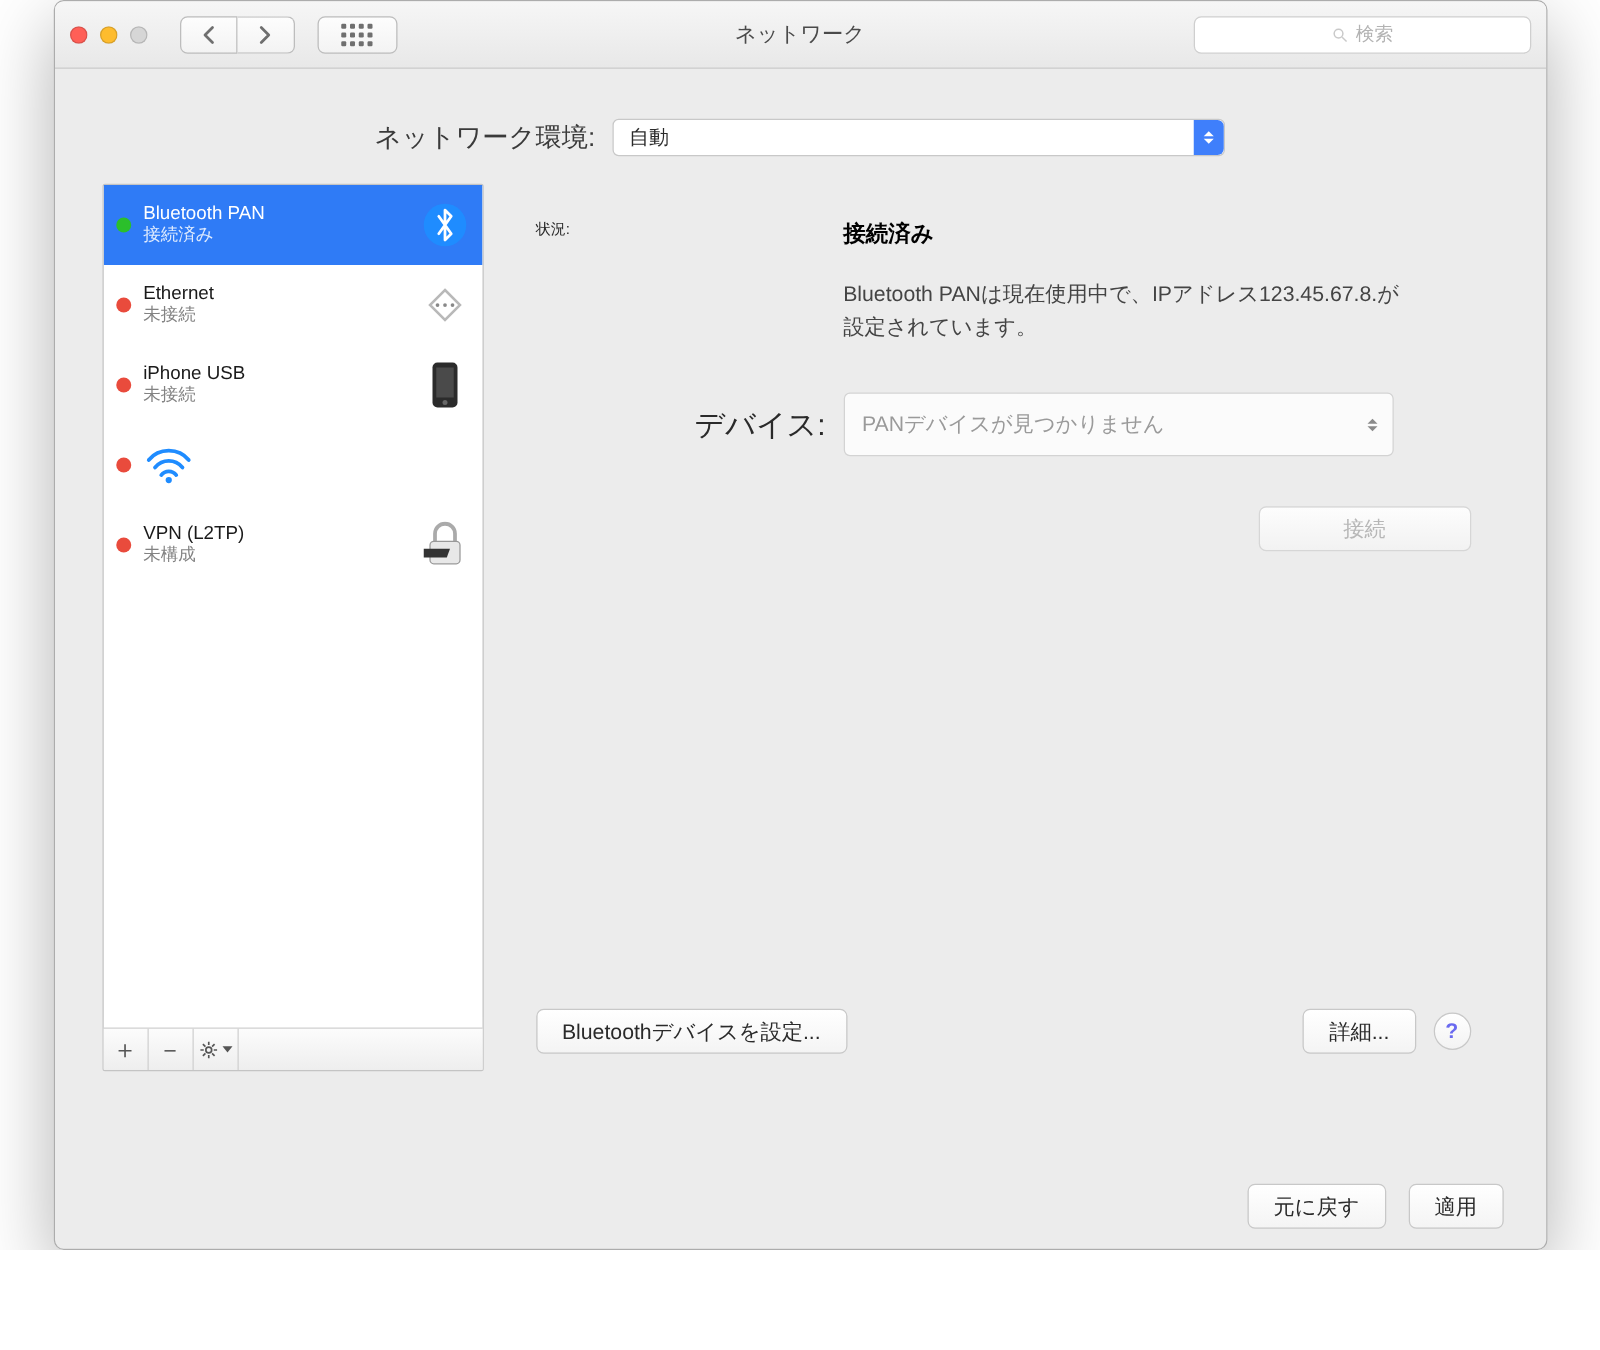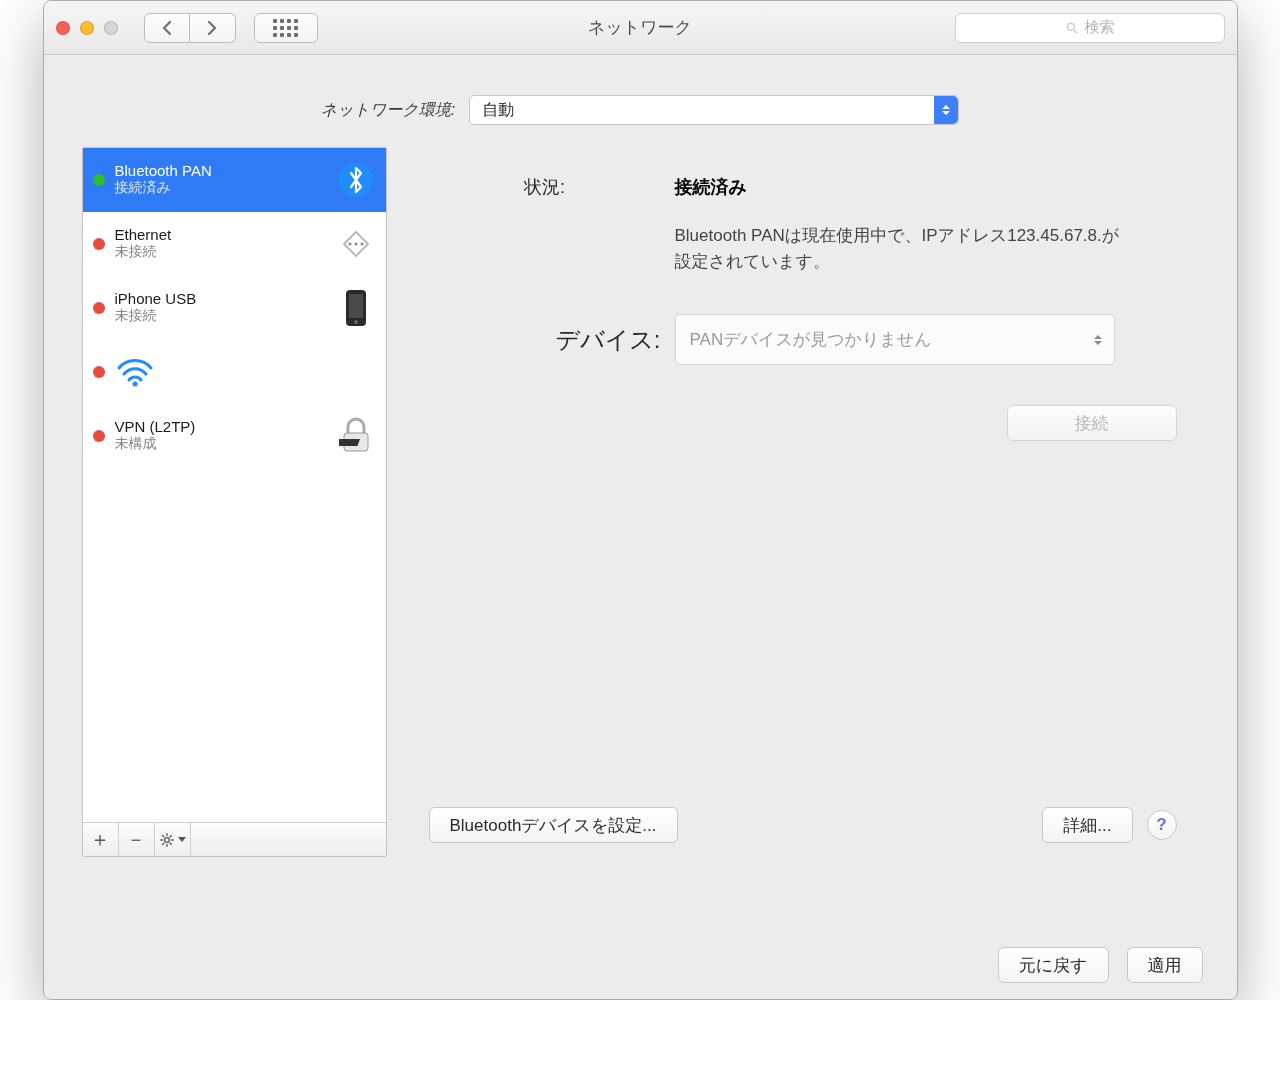--- a/index.html
+++ b/index.html
@@ -48,21 +48,21 @@
     display:flex; align-items:center; justify-content:center; gap:6px;
   }
   .search svg { width:14px; height:14px; opacity:0.45; }
   .search .ph { color:#b3b3b3; font-size:15px; }
 
   
   .location-row {
     display:flex; align-items:center; justify-content:center;
     gap: 14px; padding: 40px 0 22px 0;
   }
-  .location-label { font-size: 16px; color:#3a3a3a;font-style:italic; }
+  .location-label { font-size: 21px; color:#3a3a3a; }
   .location-select {
     width: 490px; height: 30px; background:#fff;
     border:1px solid #c8c8c8; border-radius: 5px;
     display:flex; align-items:center; padding-left:12px; font-size:16px; color:#2a2a2a;
     position:relative;
   }
   .location-select .chev {
     position:absolute; right:0; top:0; bottom:0; width:24px;
     background:#3f7ffb; border-radius: 0 5px 5px 0;
     display:flex; flex-direction:column; align-items:center; justify-content:center;
@@ -102,21 +102,21 @@
   .sf-btn {
     width:36px; border-right:1px solid #cfcfcf; display:flex; align-items:center; justify-content:center;
     font-size:20px; color:#555;
   }
   .sf-btn.gear svg { width:16px; height:16px; }
   .sf-btn.gear::after { content:""; margin-left:3px; width:0;height:0;border-left:4px solid transparent;border-right:4px solid transparent;border-top:5px solid #555;}
 
   
   .detail { flex:1; border-radius:2px; padding: 28px 22px 14px 22px; position:relative; display:flex; flex-direction:column; height:710px; }
   .kv-row { display:flex; gap: 14px; margin-bottom:6px; }
-  .kv-row .k { width: 232px; text-align:center; font-size:18px; color:#2a2a2a; }
+  .kv-row .k { width: 232px; text-align:left; font-size:12px; color:#2a2a2a; }
   .kv-row .v { font-size:18px; }
   .kv-row .v.bold { font-weight:600; }
   .status-desc { margin-left:246px; font-size:17px; color:#444; line-height:1.5; max-width:460px; margin-top:18px; margin-bottom:40px; }
   .device-row { display:flex; align-items:center; gap:14px; }
   .device-row .k { width:232px; text-align:right; font-size:24px; color:#2a2a2a; }
   .device-select {
     flex:0 0 440px; height:51px; background:#fbfbfb; border:1px solid #d3d3d3; border-radius:5px;
     display:flex; align-items:center; padding-left:14px; font-size:17px; color:#9a9a9a; position:relative;
   }
   .device-select .dchev { position:absolute; right:8px; top:4px; bottom:4px; width:16px; display:flex;flex-direction:column;align-items:center;justify-content:center; gap:2px;}

